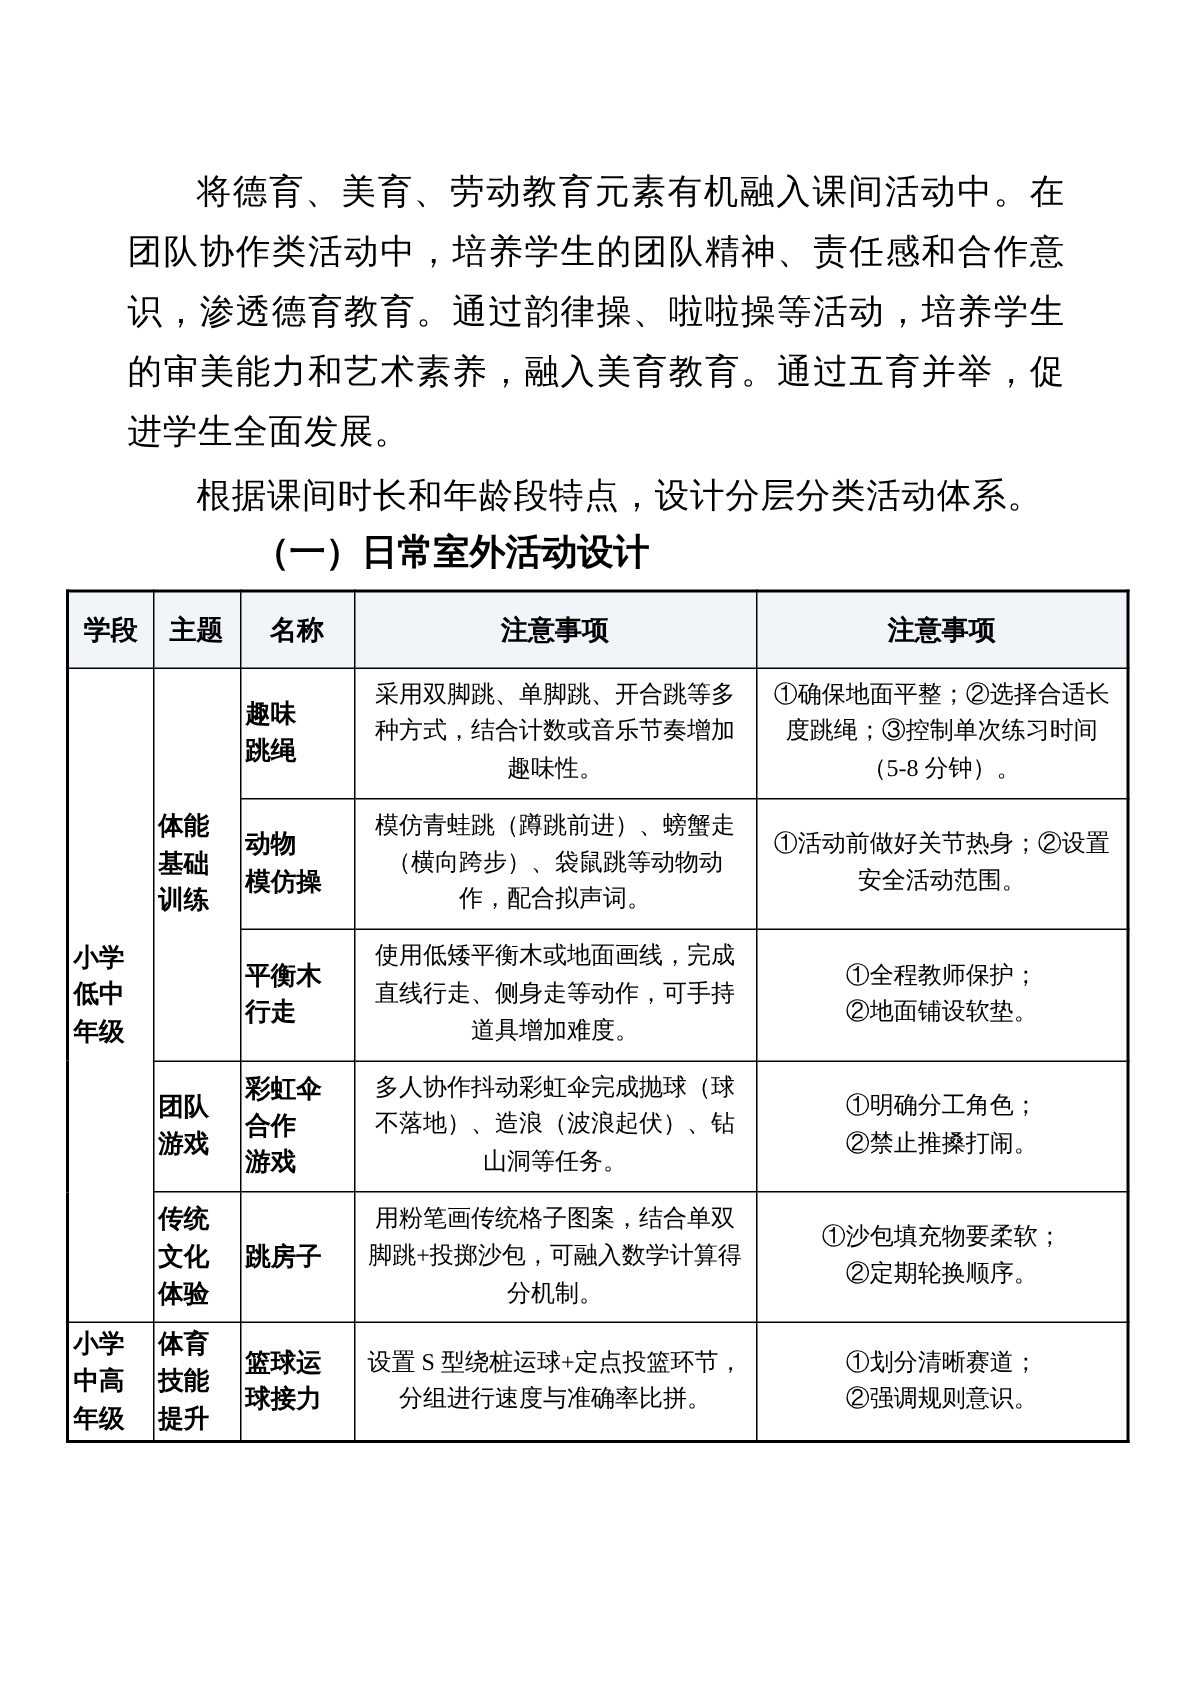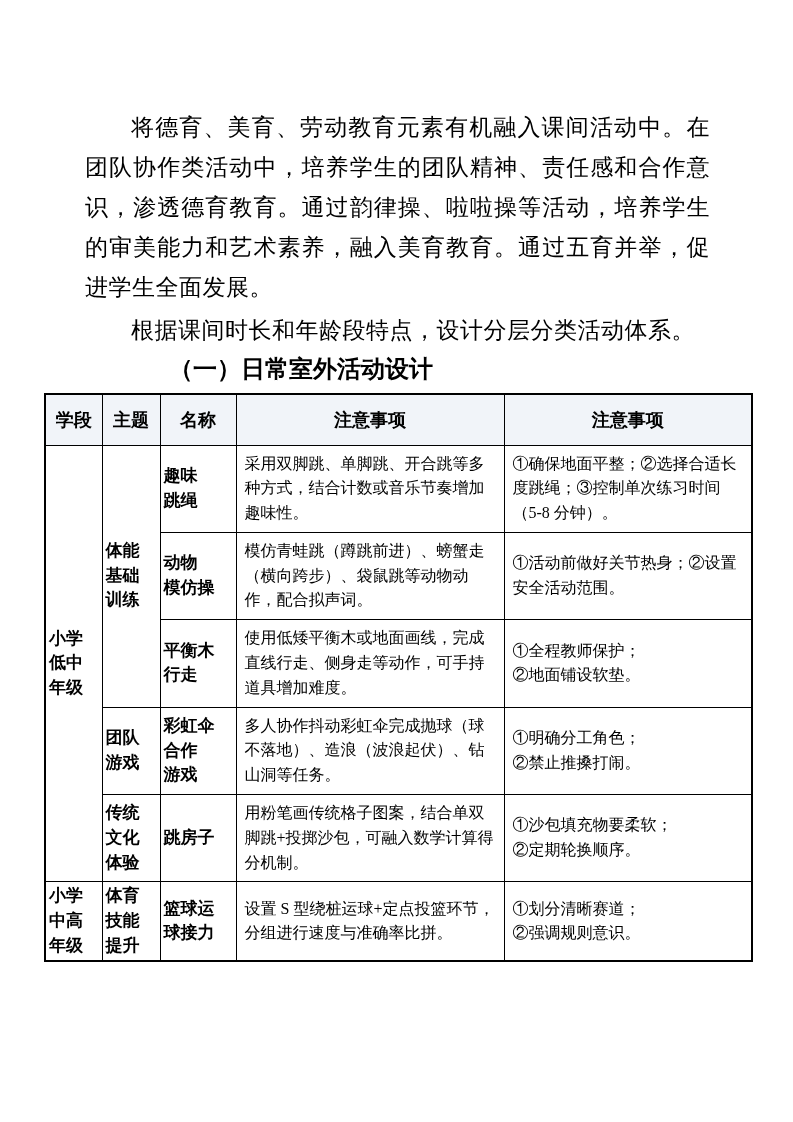--- a/index.html
+++ b/index.html
@@ -75,21 +75,21 @@
     font-size: 17px;
     font-weight: bold;
     text-align: left;
     white-space: pre-line;
     line-height: 1.45;
     padding: 2px 3px;
   }
   td.c-intro, td.c-notes {
     font-size: 16px;
     line-height: 1.55;
-    text-align: left;
+    text-align: center;
     padding: 6px 8px;
     white-space: pre-line;
   }
   .footer {
     font-family: "Liberation Sans", "DejaVu Sans", sans-serif;
     font-size: 16px;
     font-weight: bold;
     text-align: center;
     margin-top: 18px;
     width: 625px;

